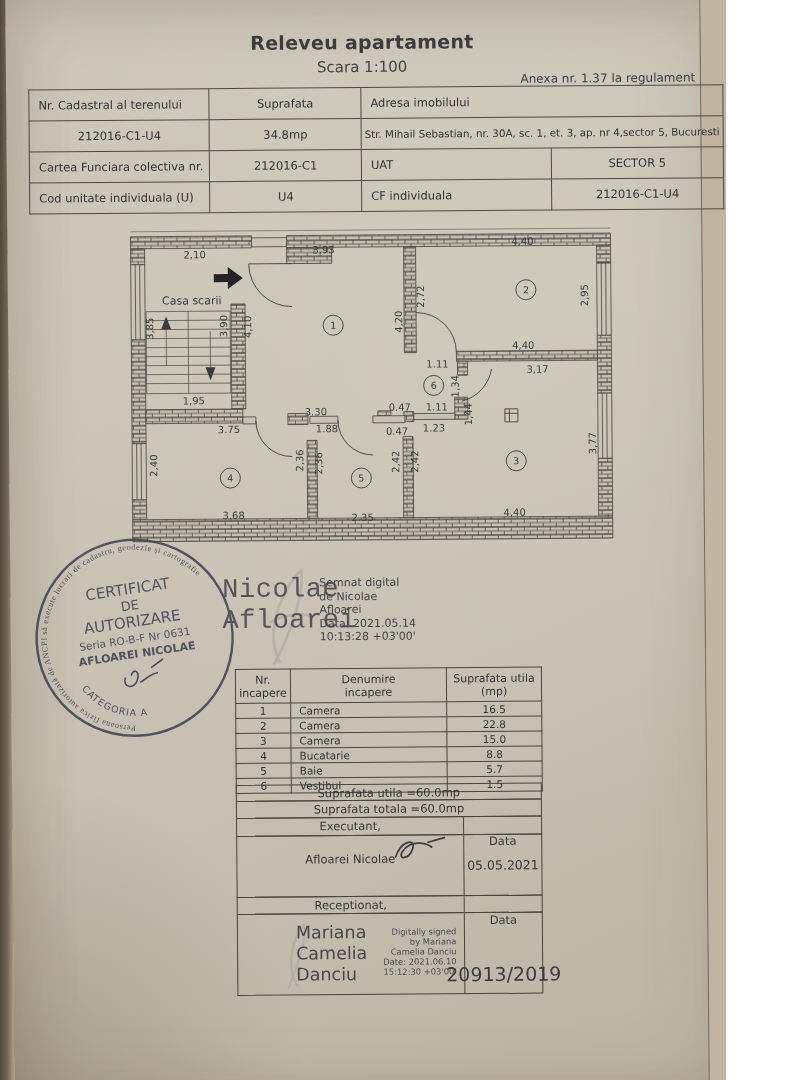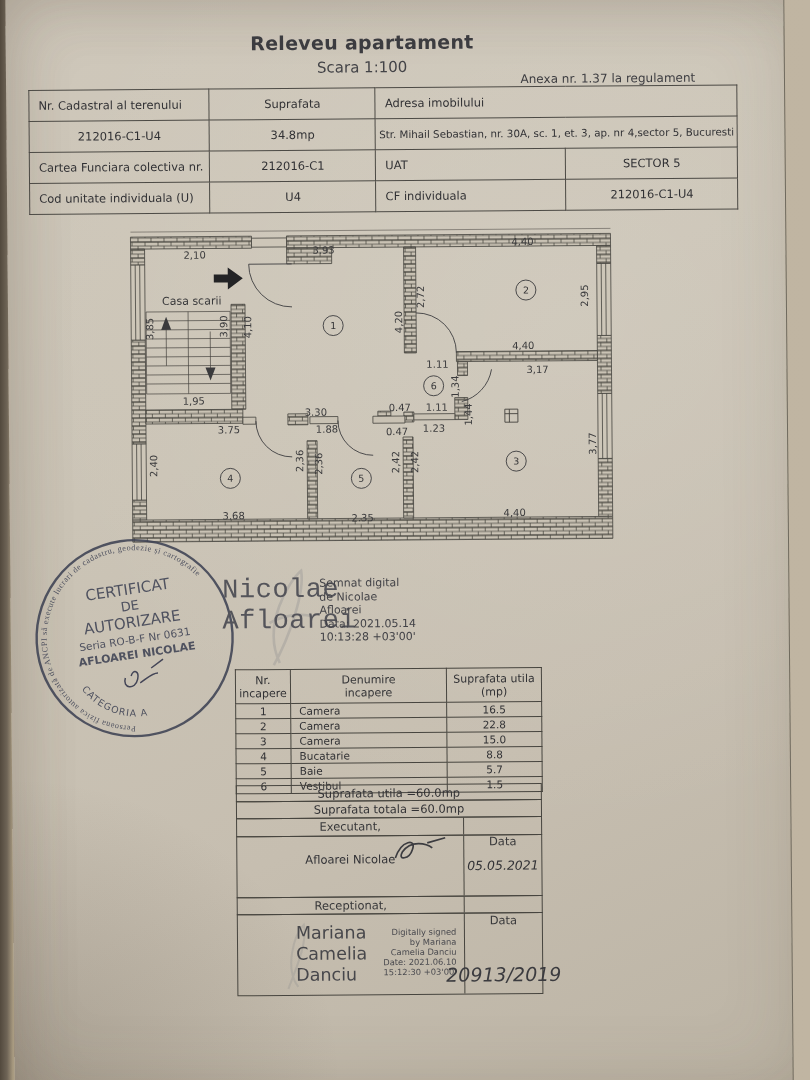--- a/index.html
+++ b/index.html
@@ -1,16 +1,16 @@
 <!DOCTYPE html>
 <html><head>
 <meta charset="utf-8">
 <style>
   html,body{margin:0;padding:0;}
-  .photo{position:relative;width:810px;height:1080px;overflow:hidden;
+  .photo{position:relative;width:726px;height:1080px;overflow:hidden;
     font-family:"DejaVu Sans",sans-serif;color:#38383a;
     background:linear-gradient(to right,#52493d 0px,#6e6456 7px,#a89a80 13px,#b4a78e 22px,#bcb09b 60px,#c0b5a2 100%);}
   .paper{position:absolute;left:10px;top:0;right:21px;bottom:0;
     background:
       radial-gradient(120% 80% at 72% 30%, rgba(255,255,252,.10), rgba(255,255,252,0) 60%),
       radial-gradient(60% 40% at 0% 100%, rgba(70,58,44,.22), rgba(70,58,44,0) 70%),
       linear-gradient(155deg,#cfc8bb 0%,#cbc4b6 38%,#c6beb0 68%,#bcb4a5 100%);
     border-right:1.6px solid #6f6a5e;
     box-shadow:inset 0 0 70px rgba(90,78,60,.14), inset 25px 18px 60px -20px rgba(70,58,44,.18);
     transform:skewX(0.5deg);}
@@ -41,21 +41,21 @@
   table.rooms td,table.rooms th{border:1.25px solid #47453f;font-size:10.5px;font-weight:400;
     color:#323235;text-align:center;padding:0;height:14px;overflow:hidden;white-space:nowrap;}
   table.rooms th{font-size:11px;line-height:13px;height:33px;}
   table.rooms td.c1{text-align:left;padding-left:8px;}
   .totrow{text-align:center;font-size:11.5px;color:#323235;}
   .hdr2{display:flex;}
   .hdr2 .a{flex:0 0 226px;text-align:center;font-size:11.5px;border-right:1.3px solid #47453f;}
   .hdr2 .b{flex:1;text-align:center;font-size:11.5px;margin-top:16px;}
   .cellwrap{display:flex;height:100%;}
   .cellwrap .a{flex:0 0 226px;position:relative;border-right:1.3px solid #47453f;}
-  .cellwrap .b{flex:1;position:relative;font-style:italic;}
+  .cellwrap .b{flex:1;position:relative;}
   .execname{position:absolute;left:0;right:0;top:16px;text-align:center;font-size:11.5px;color:#323236;}
   .execdate{position:absolute;left:0;right:0;top:50%;transform:translateY(-50%);text-align:center;font-size:12.5px;color:#323236;}
   .bigname{position:absolute;left:58px;top:8px;font-size:17.5px;line-height:21px;color:#47474b;}
   .smallsig{position:absolute;left:145px;top:13px;font-size:8.4px;line-height:10px;color:#4a4a4f;text-align:right;}
   .docnum{position:absolute;left:50%;bottom:8px;transform:translateX(-50%);font-size:19px;
     white-space:nowrap;color:#3b3b3f;}
   .flourish{position:absolute;pointer-events:none;}
 </style>
 </head>
 <body>

